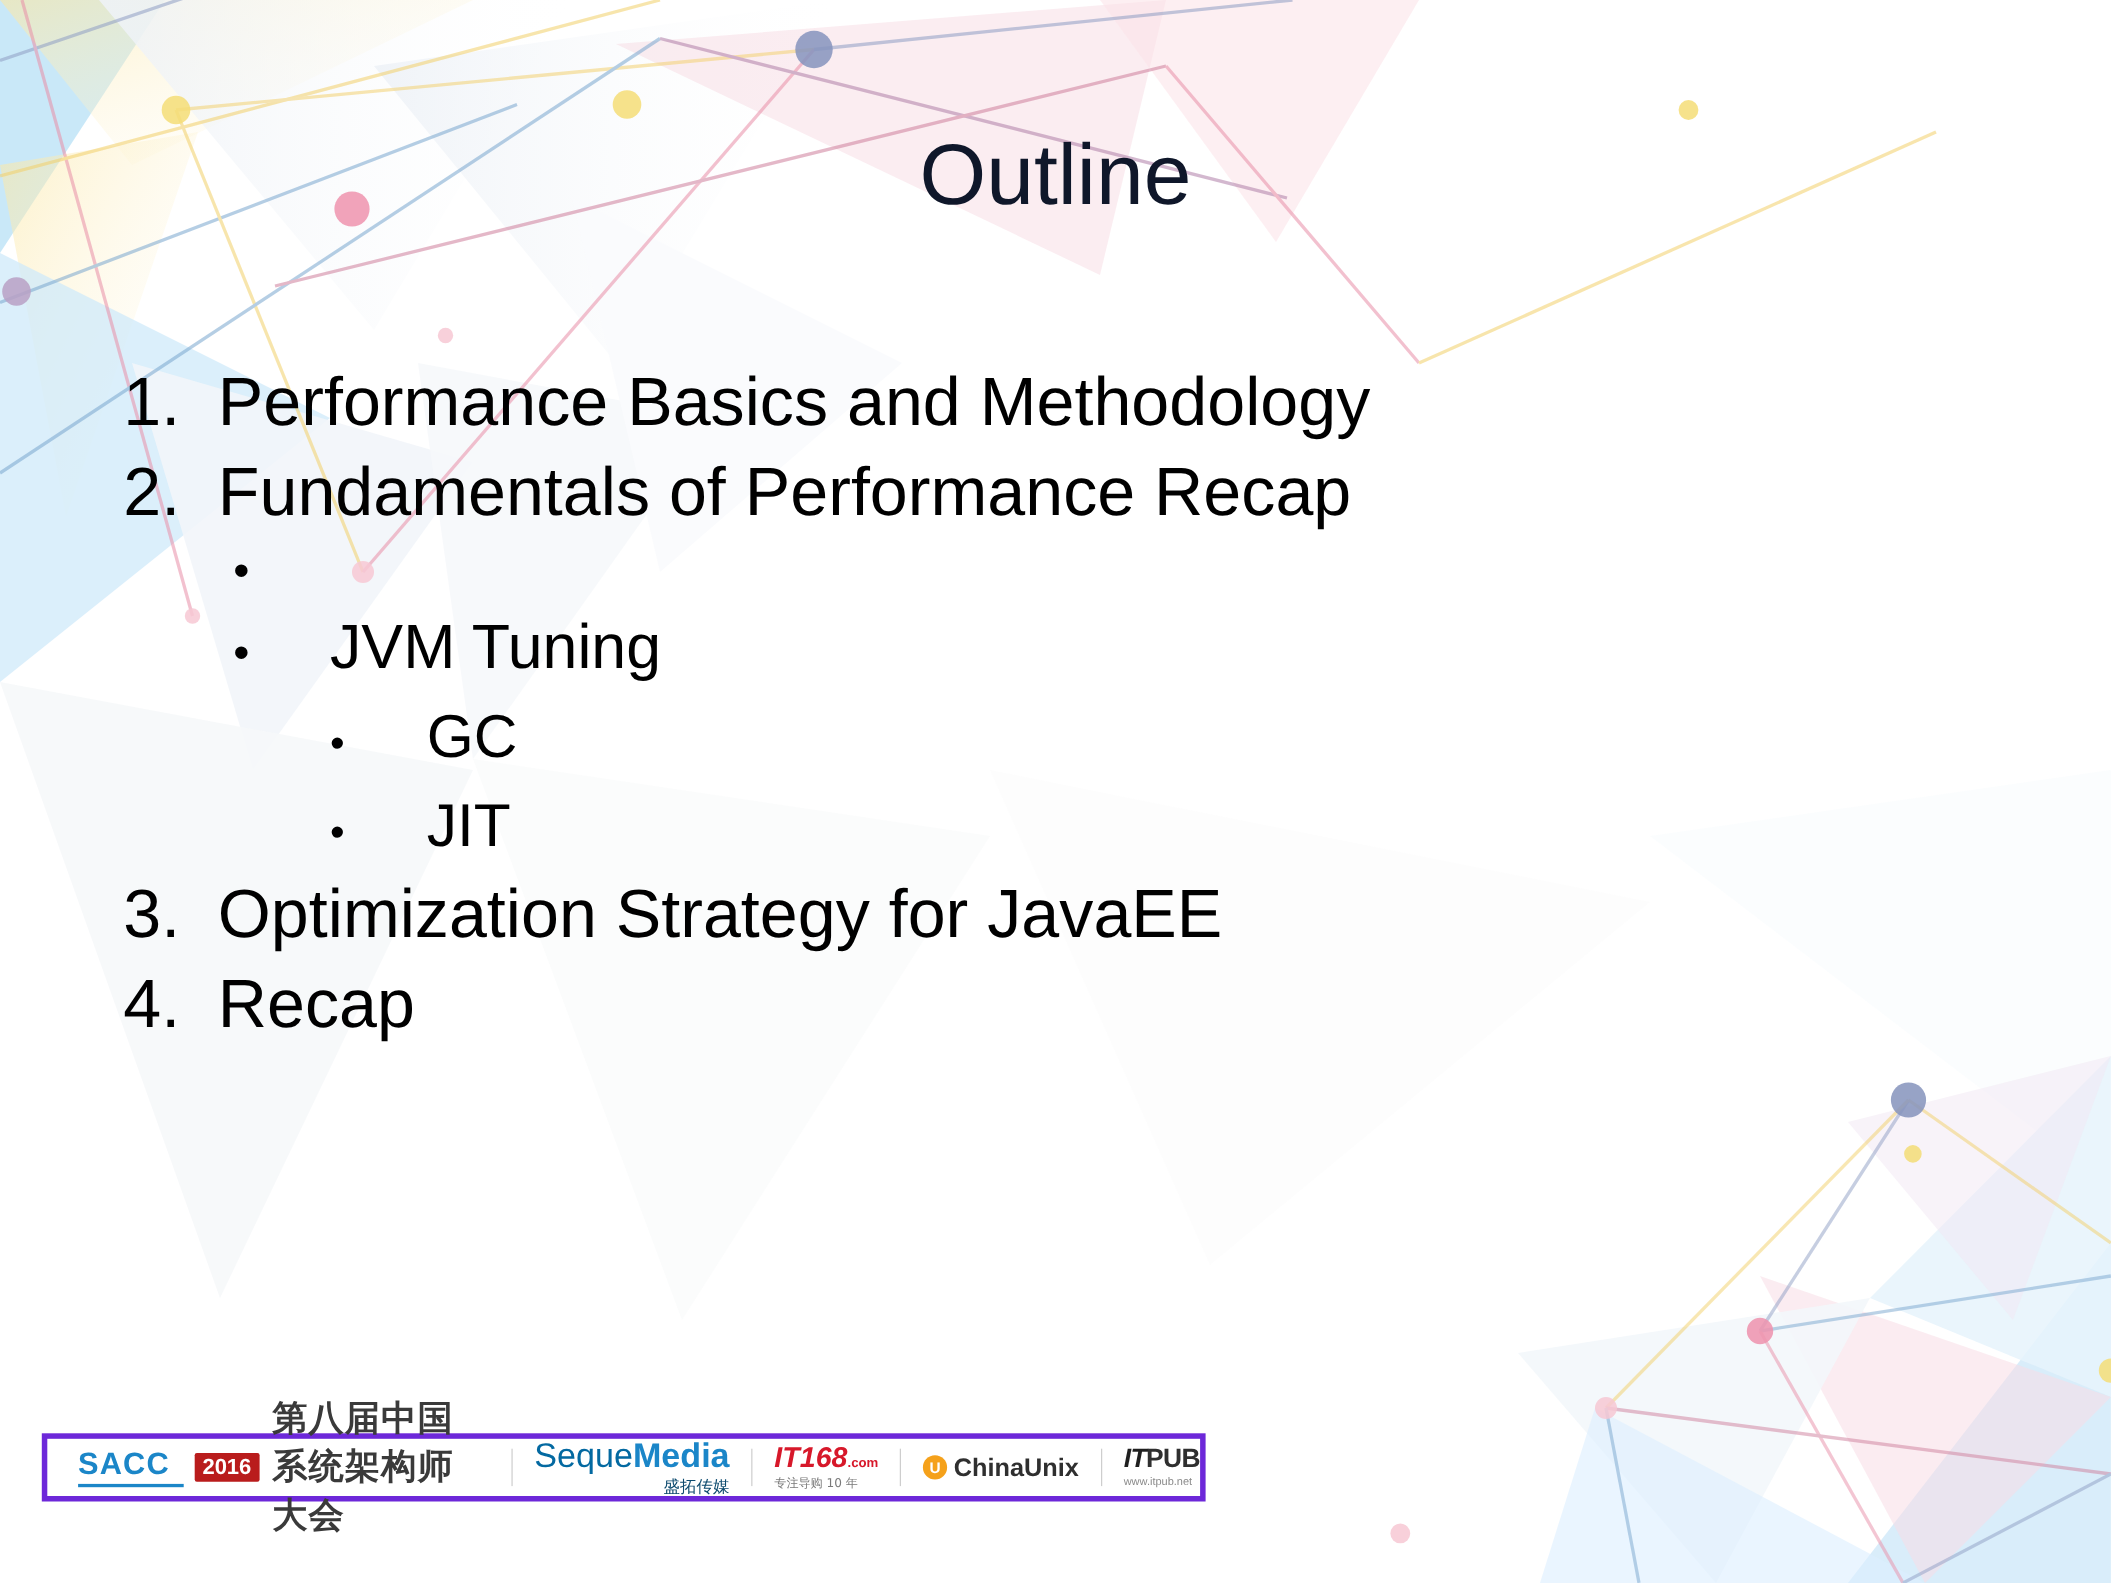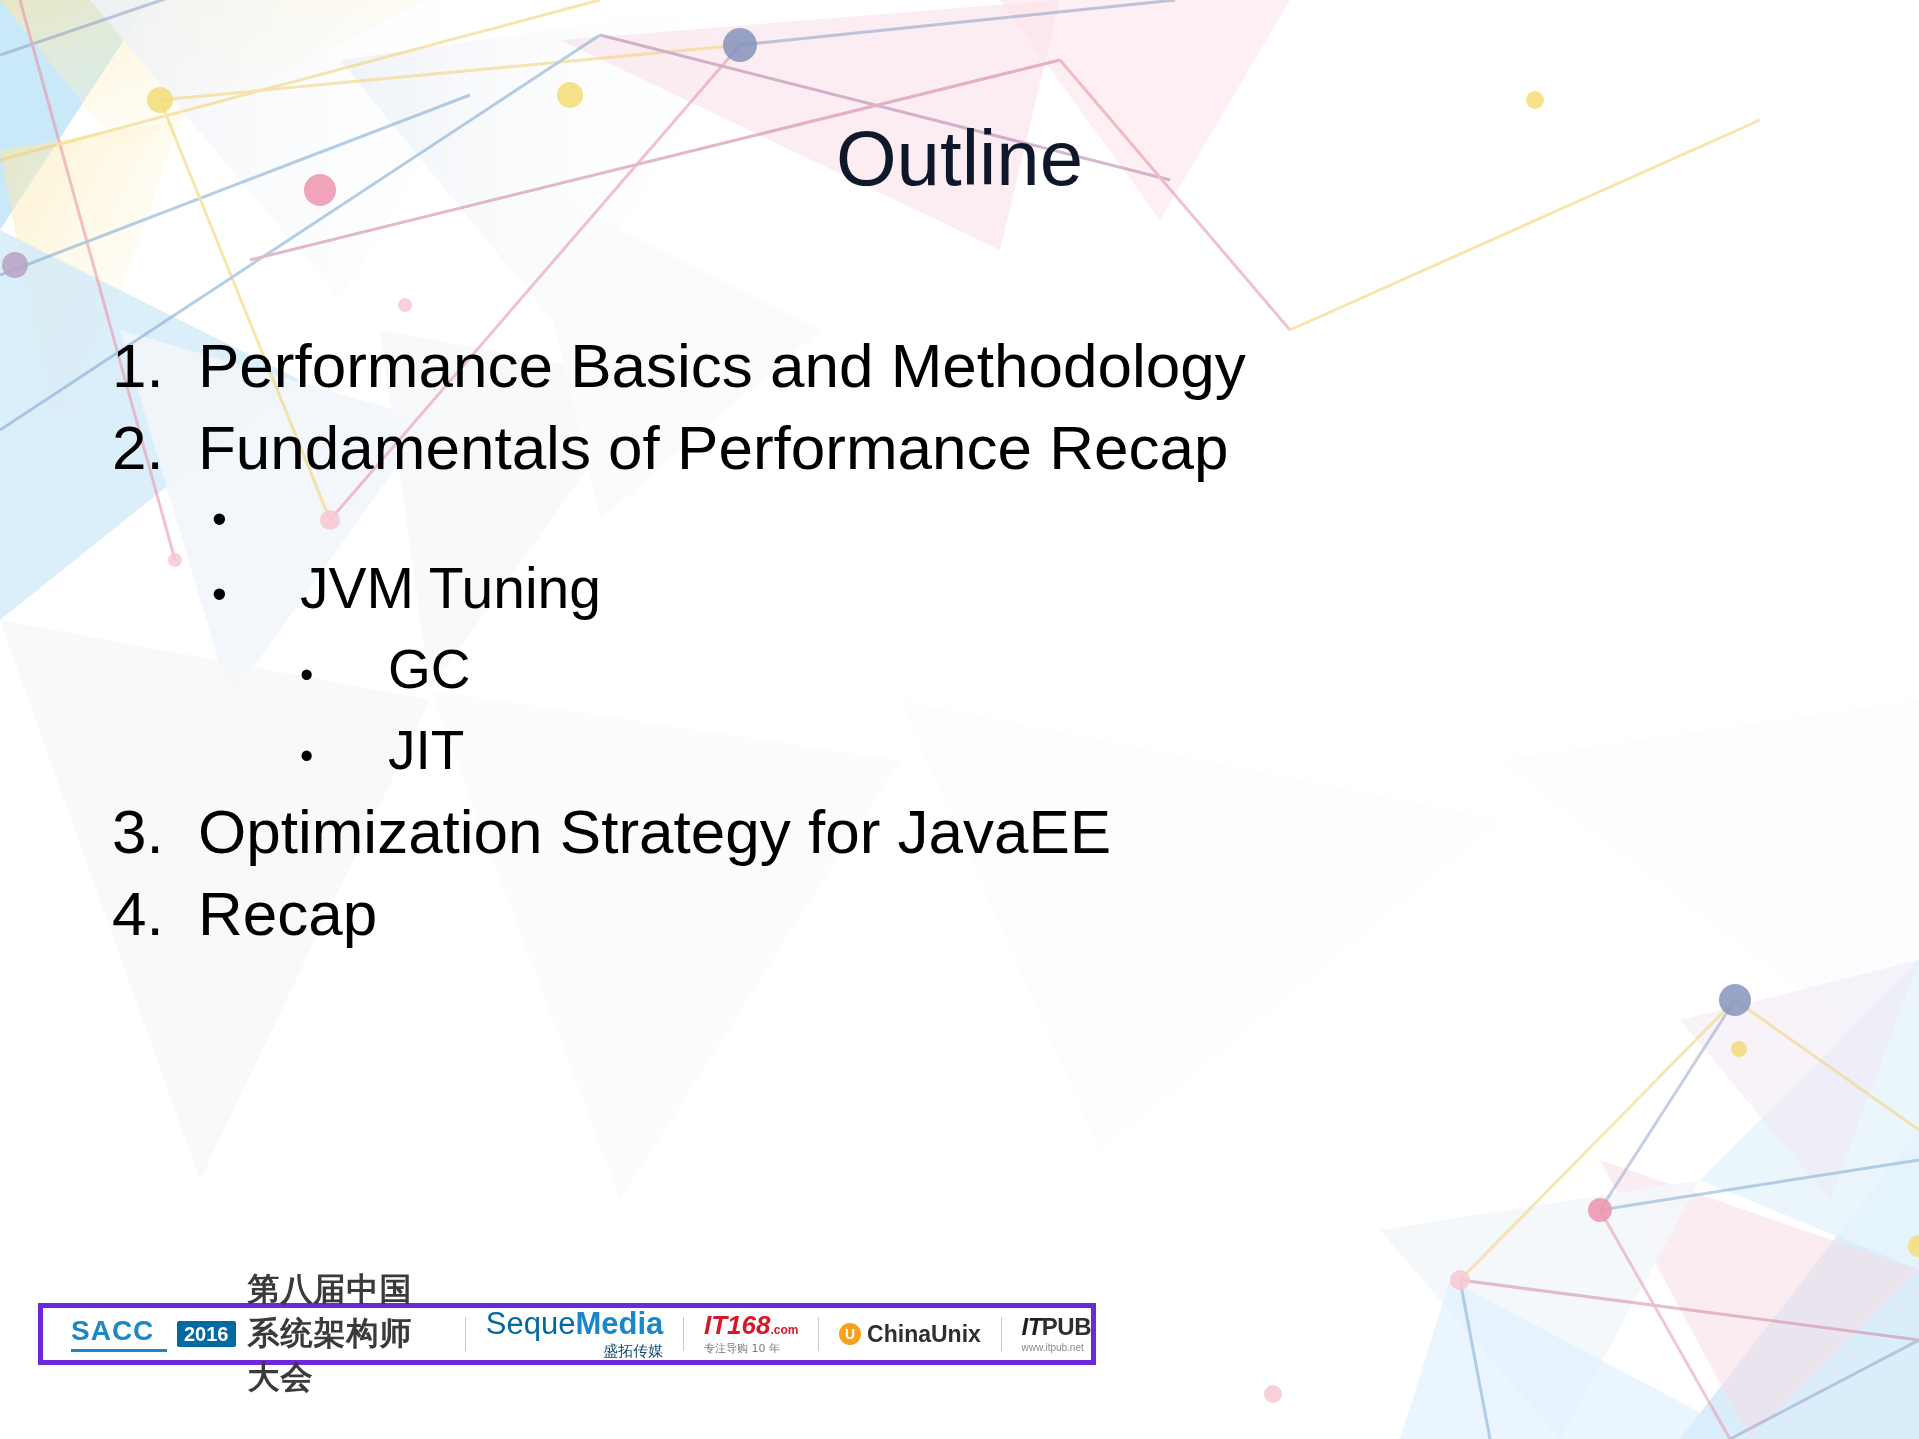--- a/index.html
+++ b/index.html
@@ -125,21 +125,21 @@
     line-height: 1;
   }
   #sacc-rule {
     width: 96px;
     height: 3px;
     background: #1b86c8;
     margin-top: 4px;
   }
   #sacc-year {
     margin-left: 10px;
-    background: #0369a1;
+    background: #b91c1c;
     color: #ffffff;
     font-size: 20px;
     font-weight: bold;
     padding: 2px 7px;
     border-radius: 2px;
     line-height: 1.1;
   }
   #sacc-cn {
     margin-left: 12px;
     font-size: 32px;

